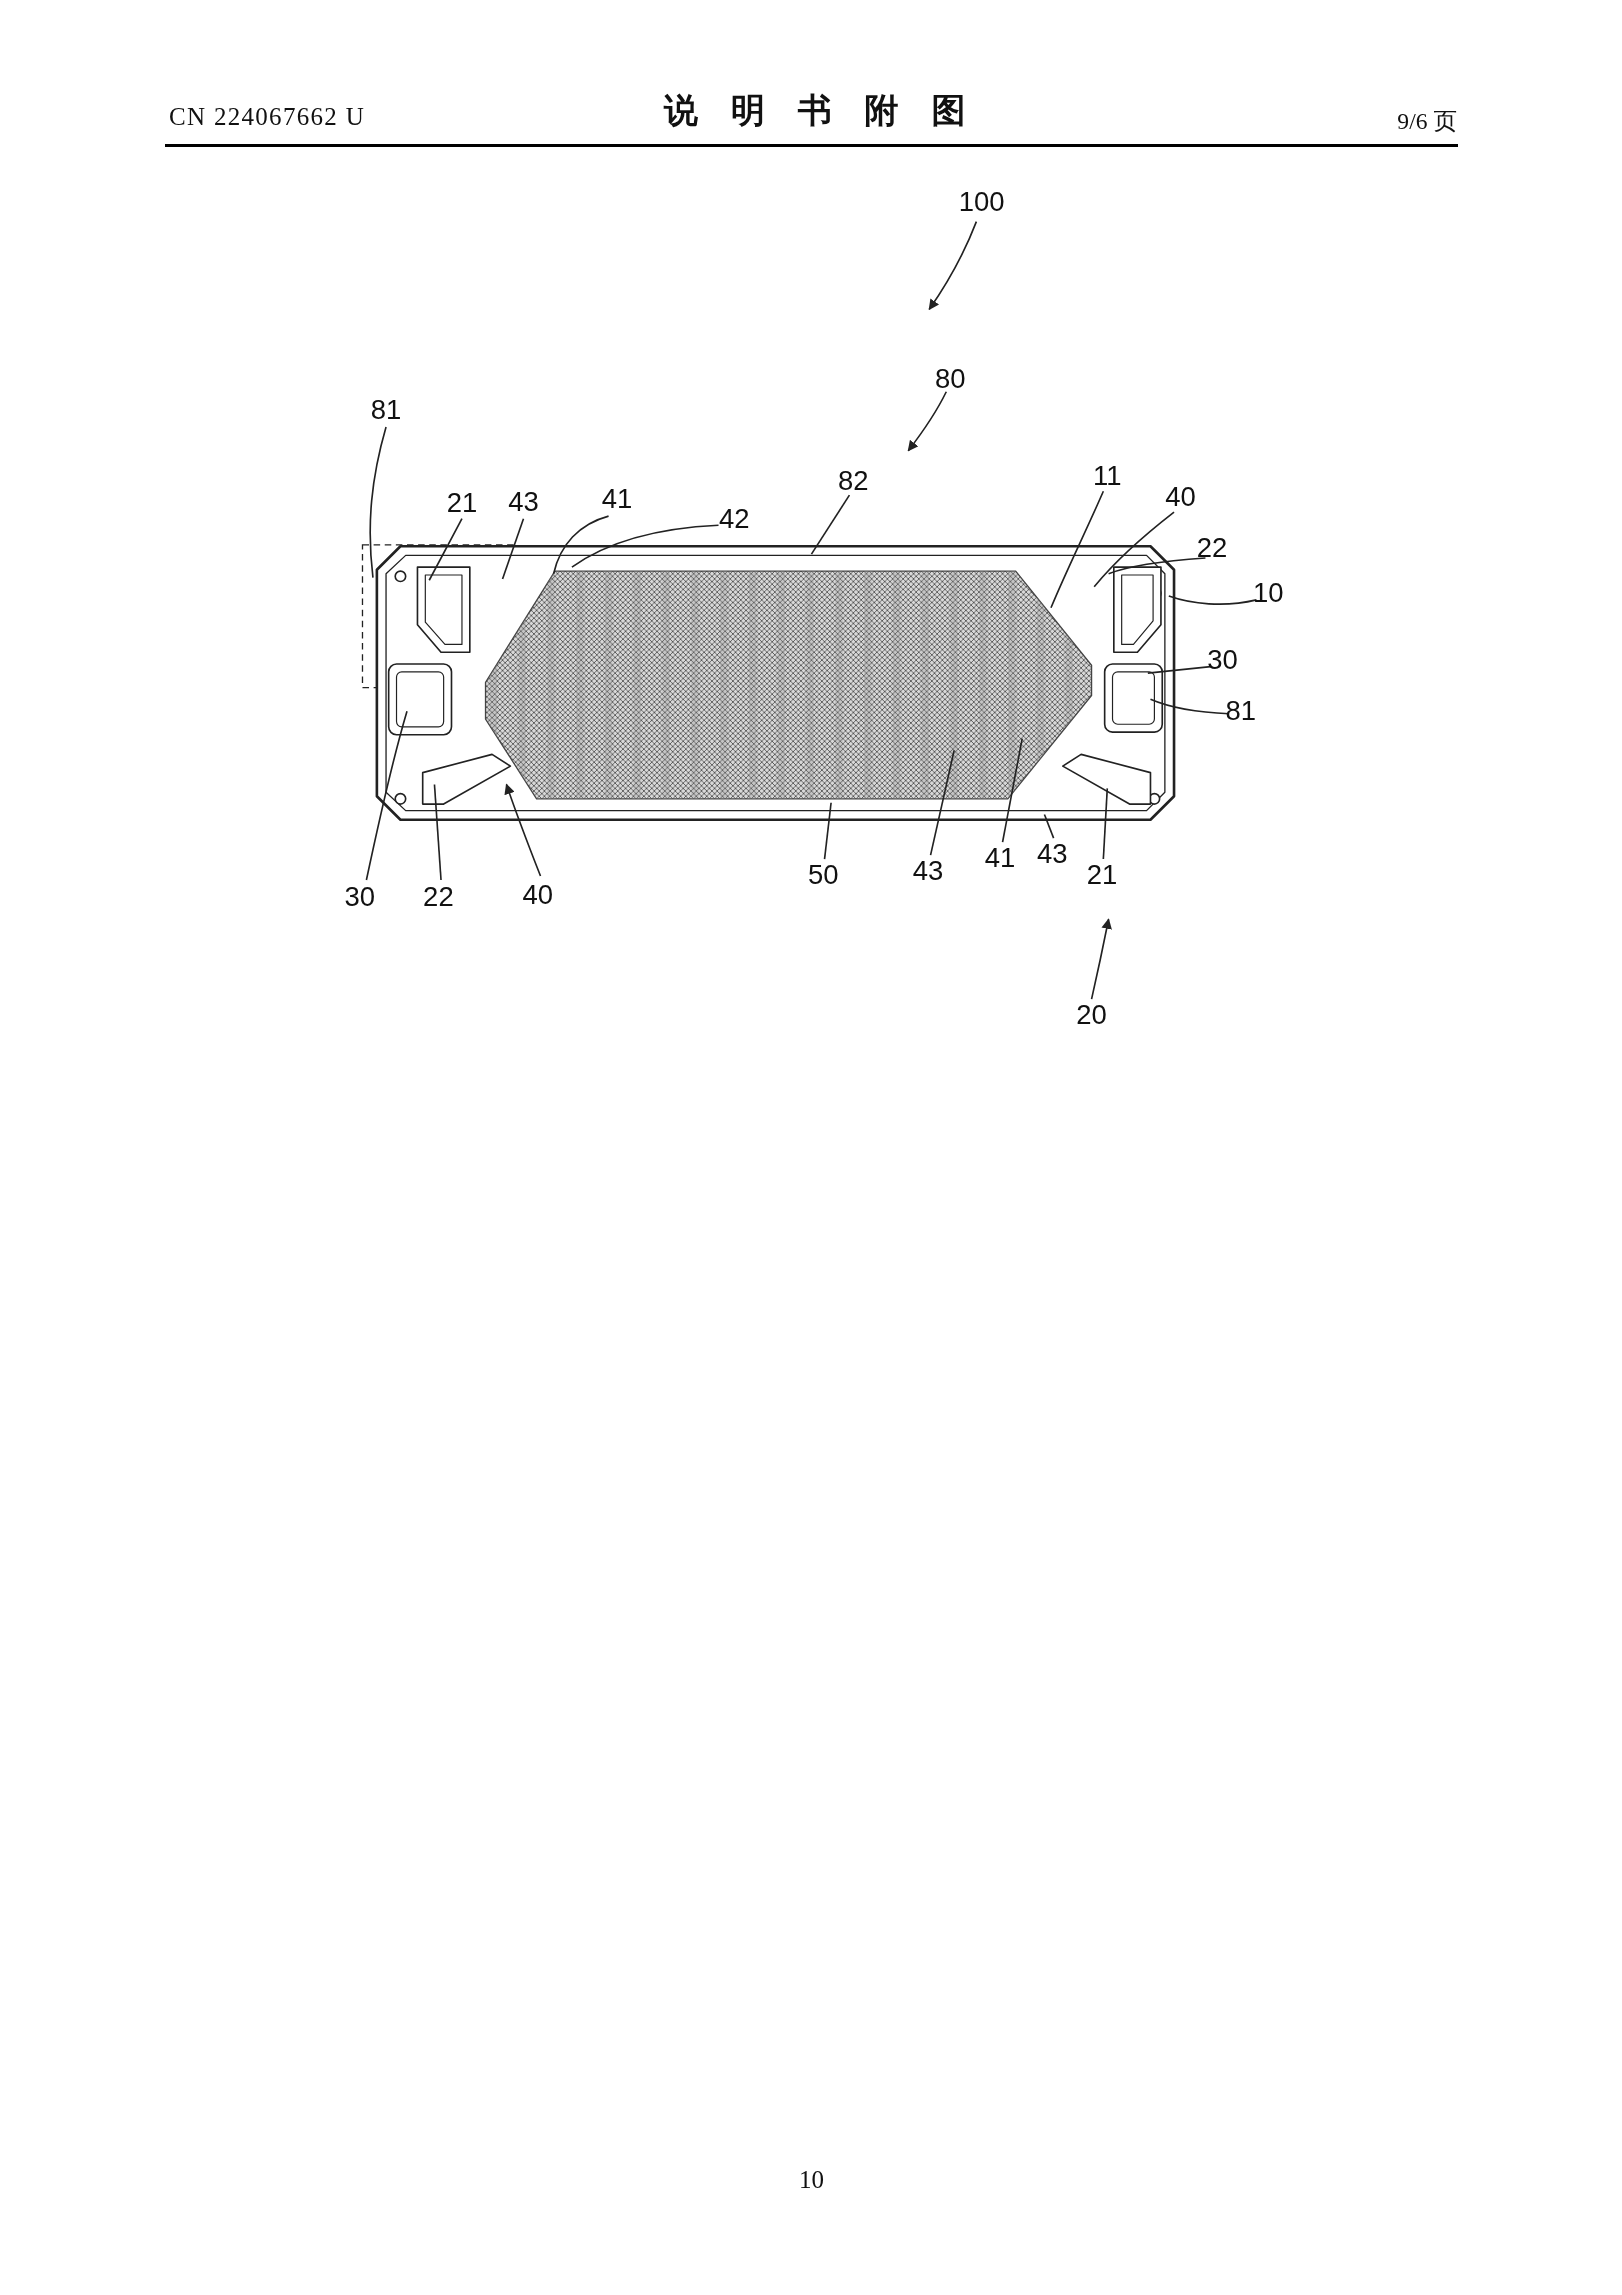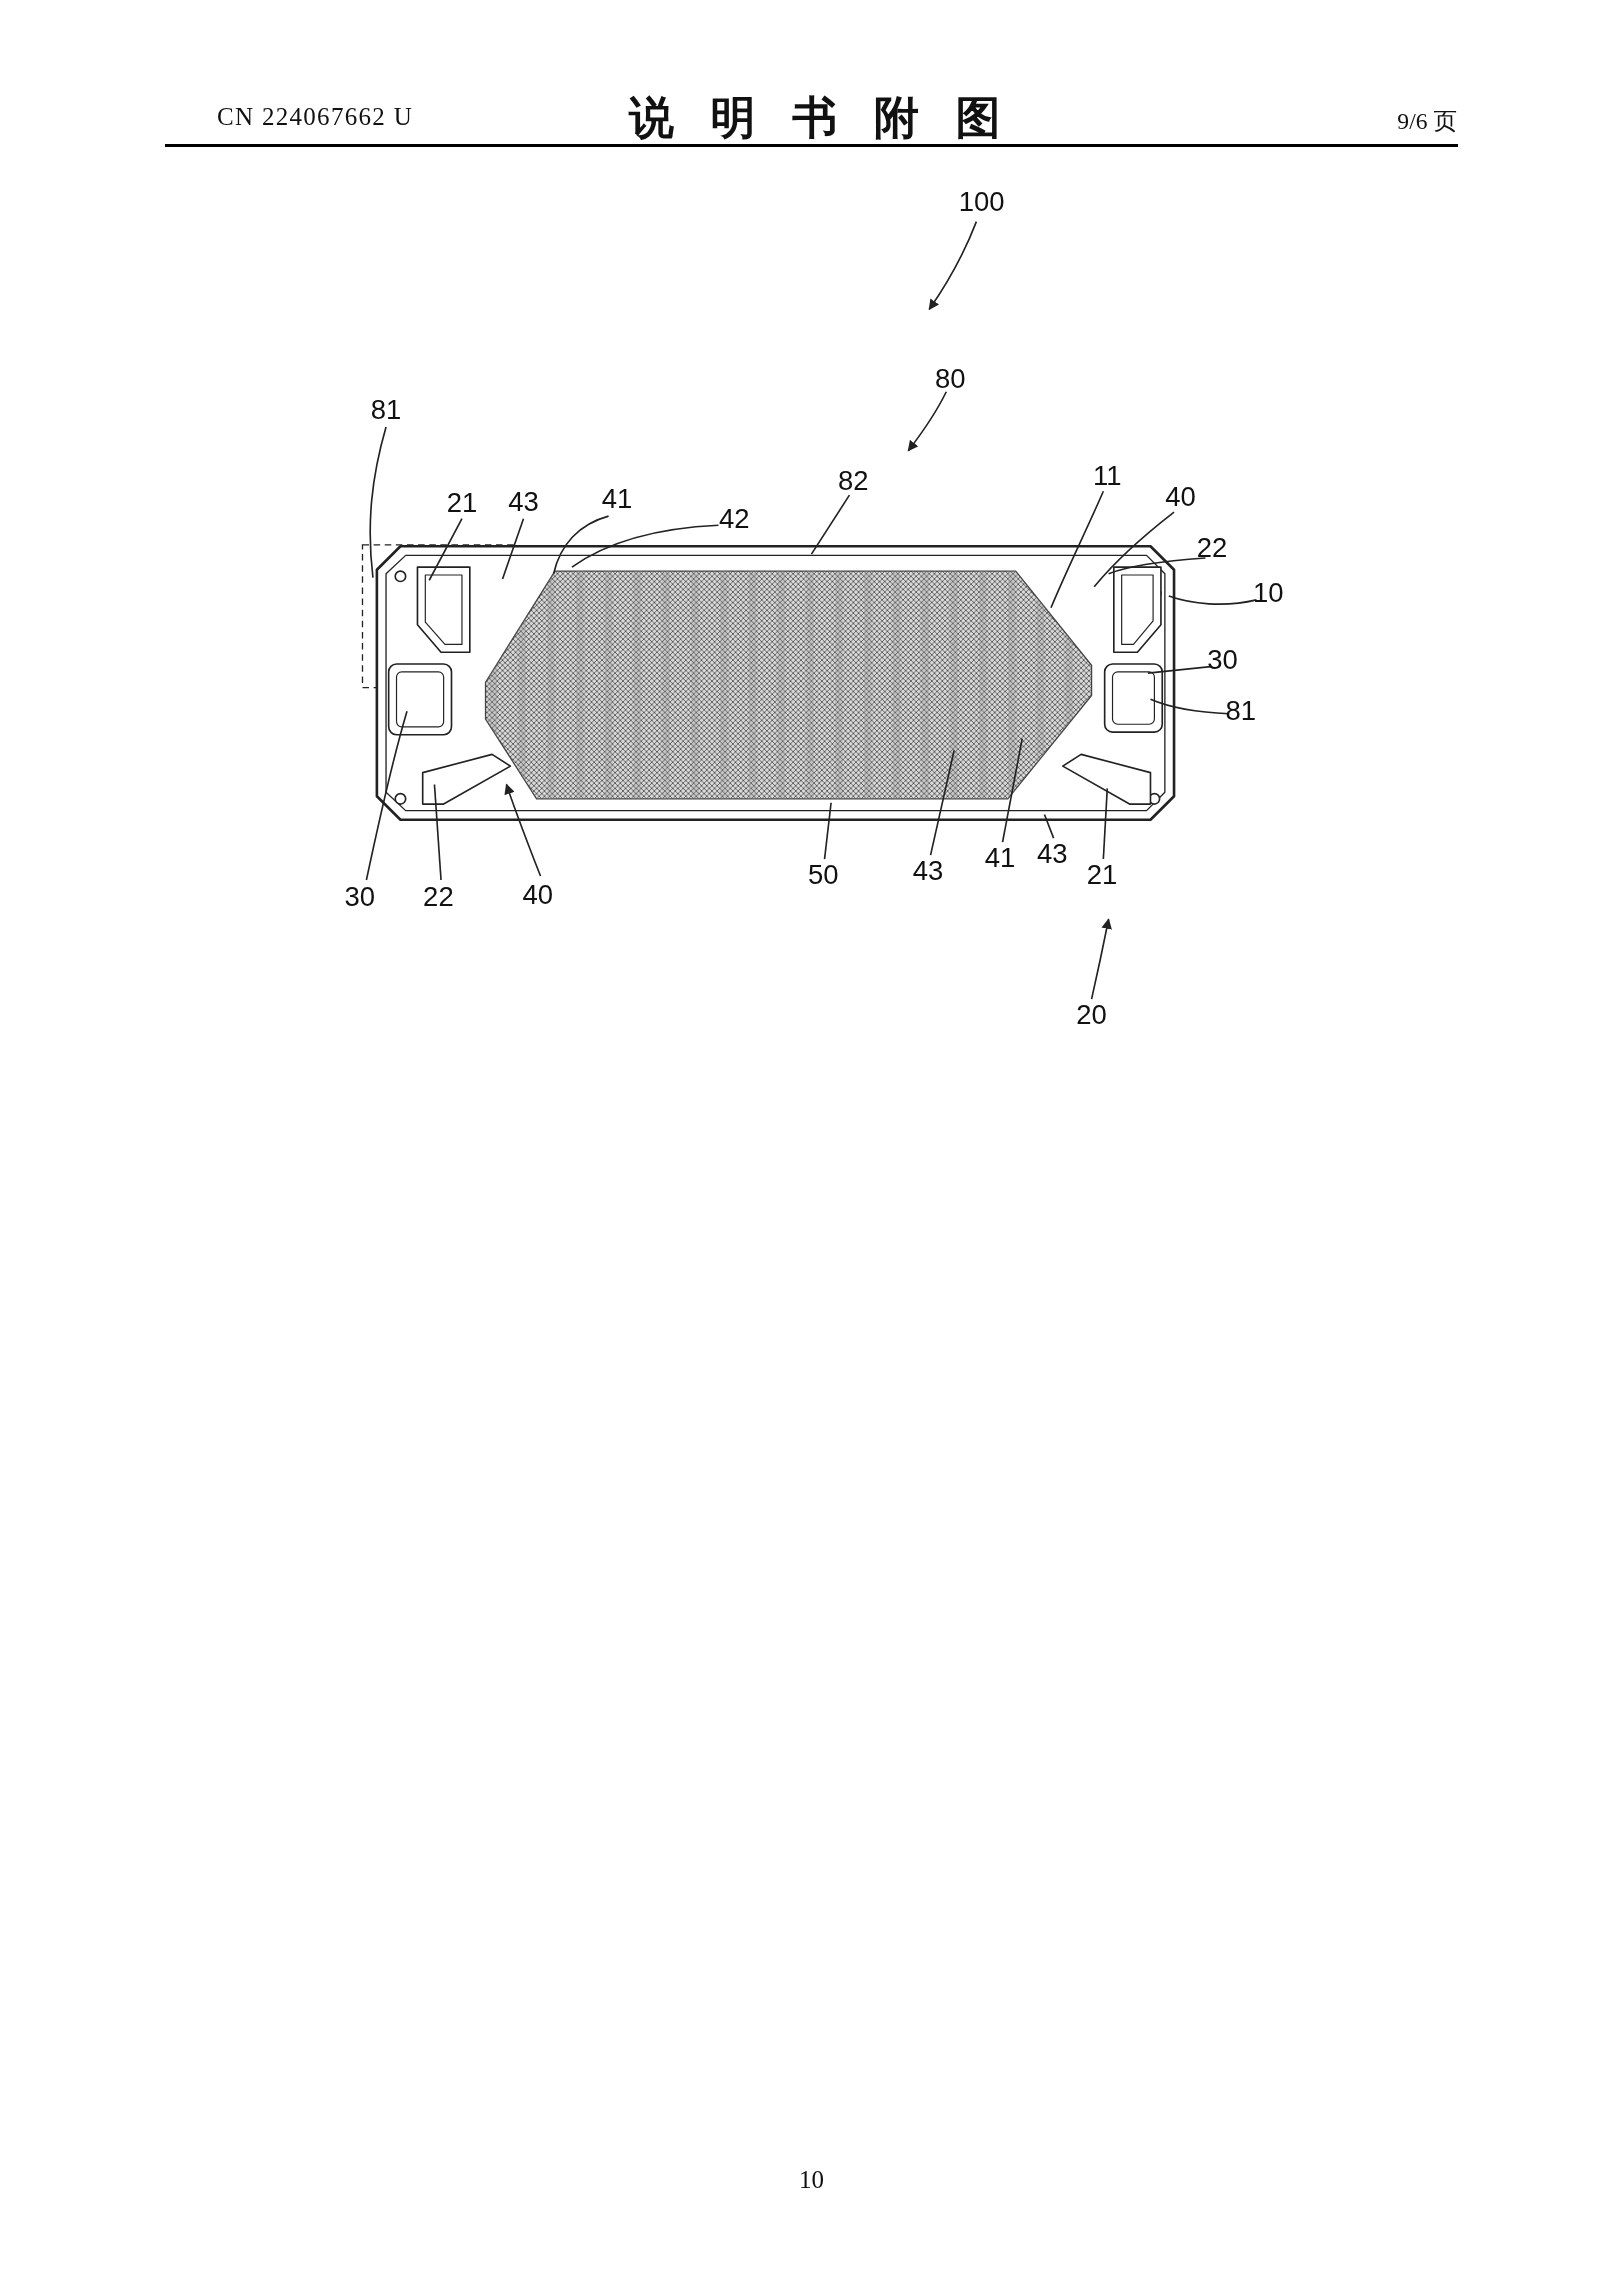--- a/index.html
+++ b/index.html
@@ -9,25 +9,24 @@
     background:#ffffff;
     font-family:"Liberation Serif","DejaVu Serif",serif;
     color:#111;
     overflow:hidden;
   }
   
   .hdr-left {
     position:absolute; left:169px; top:103px;
     font-size:25px; letter-spacing:1.3px;
     font-family:"Liberation Serif","DejaVu Serif",serif;
-    margin-left:48px;
   }
   .hdr-title {
     position:absolute; left:0; right:8px; top:88px;
-    text-align:center; font-size:45px; font-weight:bold;
+    text-align:center; font-size:34px; font-weight:bold;
     letter-spacing:10.5px;
     font-family:"DejaVu Sans","Liberation Sans",sans-serif;
     margin-left:25px;
   }
   .hdr-right {
     position:absolute; right:166px; top:105px;
     font-size:23.6px;
   }
   .hdr-rule {
     position:absolute; left:165px; top:144px;

